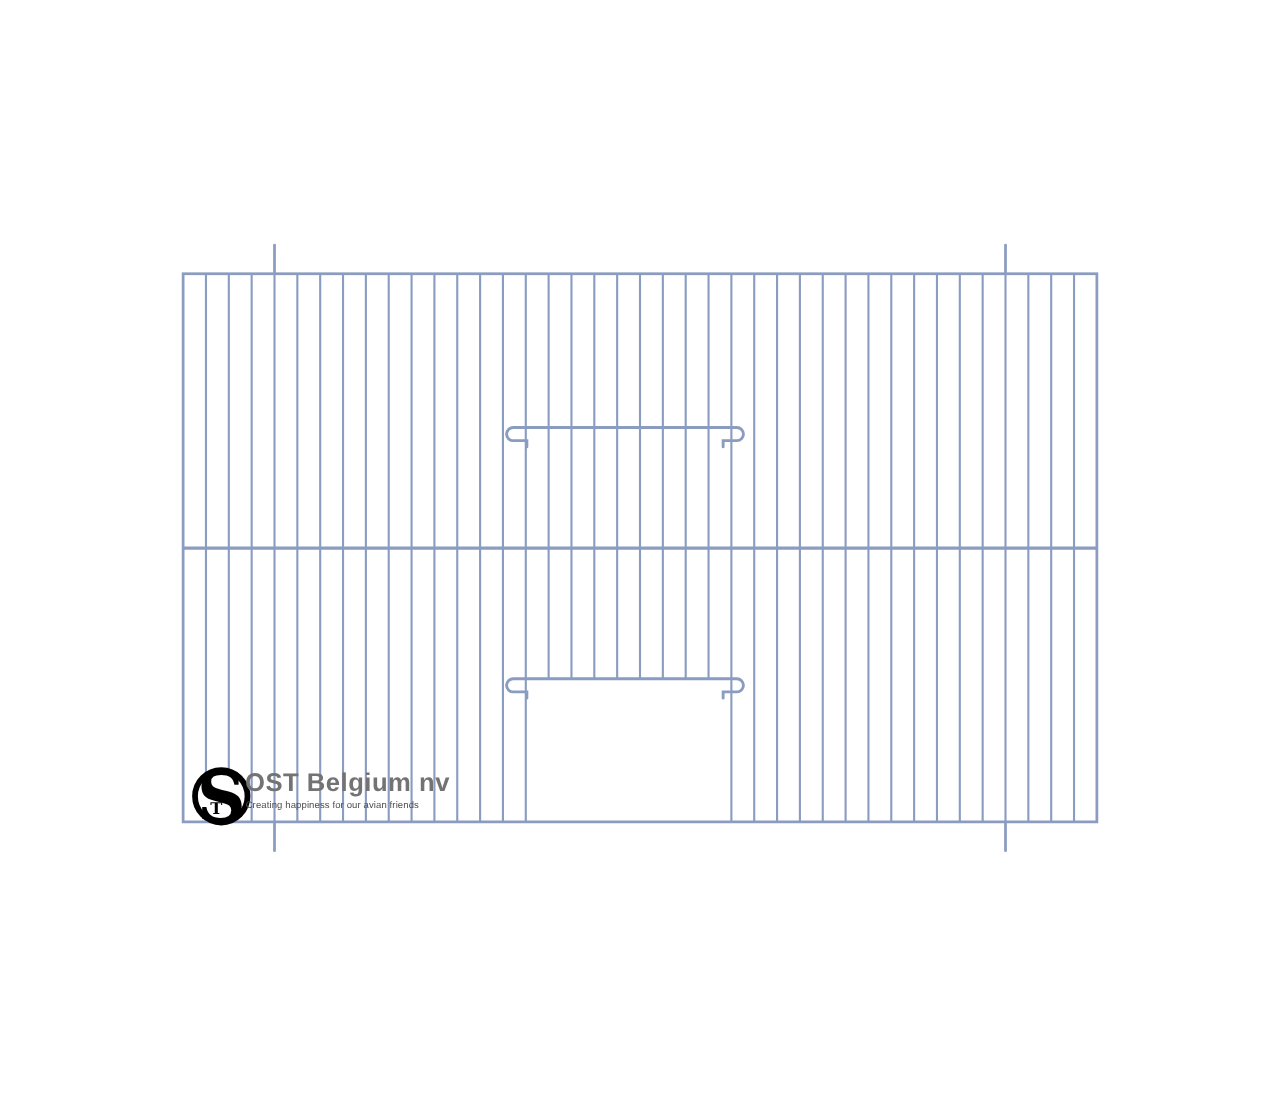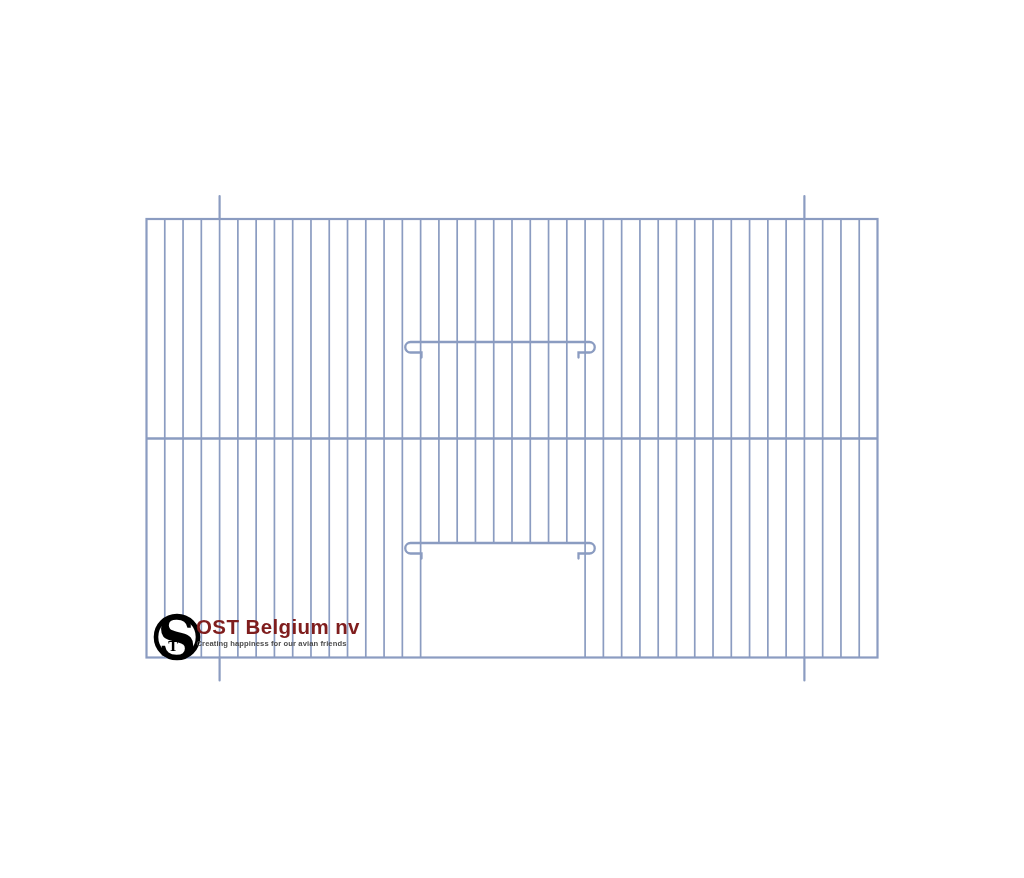--- a/index.html
+++ b/index.html
@@ -29,30 +29,30 @@
     width: 64px; height: 64px;
     overflow: visible;
   }
   .company {
     position: absolute;
     left: 51px;
     top: 12px;
     font-size: 20.5px;
     font-weight: bold;
     letter-spacing: 0.4px;
-    color: #7f1d1d;
+    color: #737373;
     line-height: 1;
     white-space: nowrap;
   }
   .tagline {
     position: absolute;
     left: 51.5px;
     top: 34.5px;
     font-size: 7.6px;
-    font-weight: bold;
+    font-weight: normal;
     letter-spacing: 0.1px;
     color: #4d4d4d;
     line-height: 1;
     white-space: nowrap;
   }
 </style>
 </head>
 <body>
 
 <div class="canvas">

